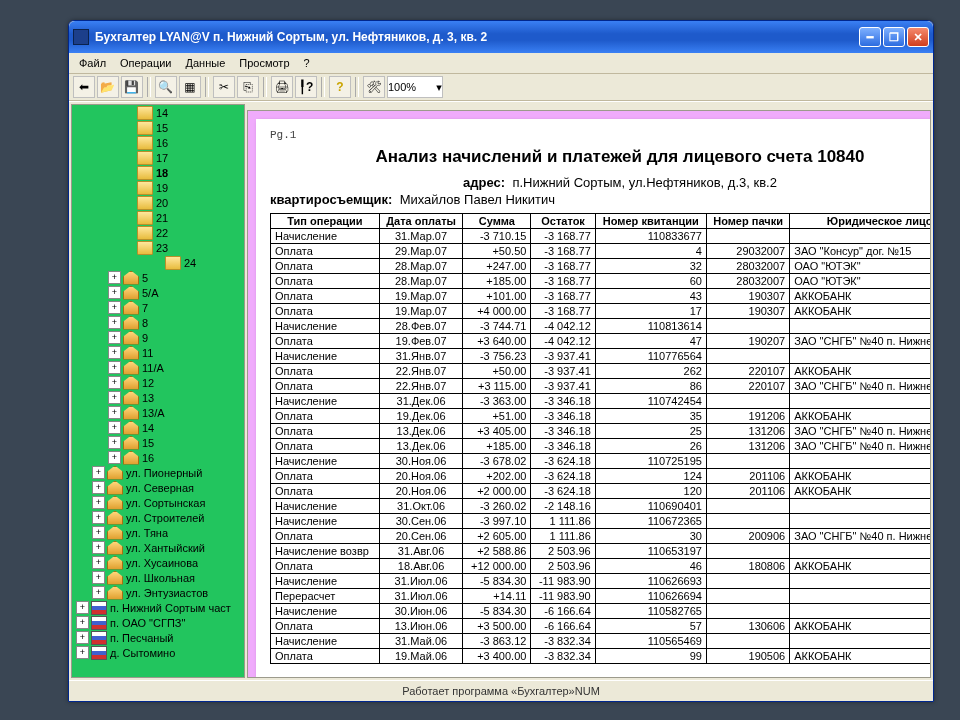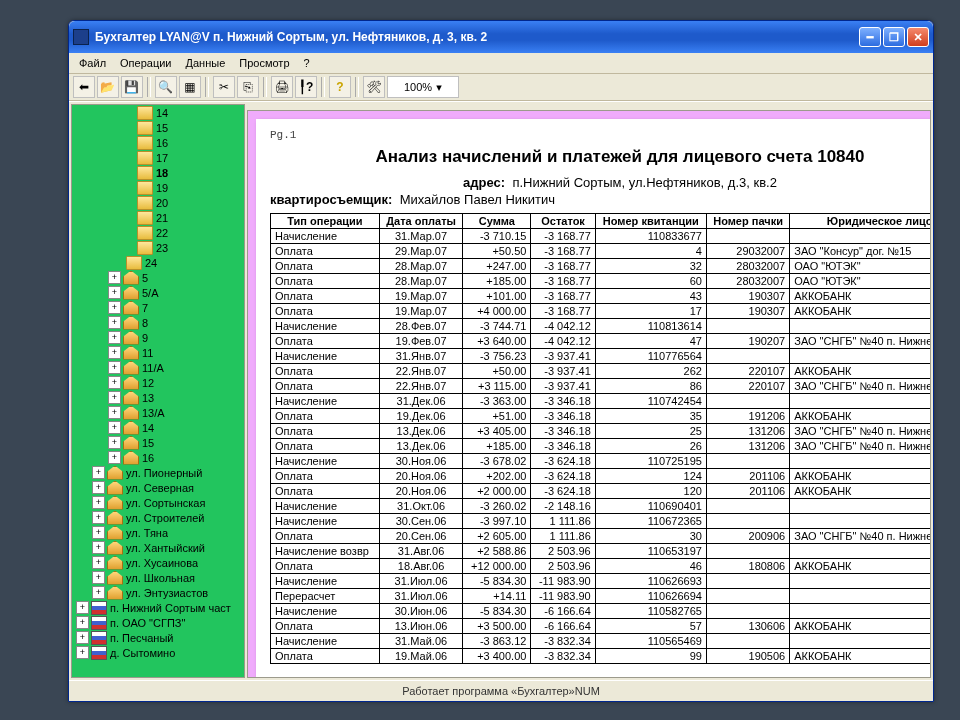--- a/index.html
+++ b/index.html
@@ -12,21 +12,21 @@
   .winbtns{display:flex;gap:2px}
   .winbtn{width:20px;height:18px;border-radius:3px;border:1px solid #fff;background:linear-gradient(#7eb0ff,#2c6ce0);display:flex;align-items:center;justify-content:center;color:#fff;font-weight:bold;font-size:11px}
   .winbtn.close{background:linear-gradient(#f58a6e,#d03e1d)}
   
   .menubar{height:20px;background:#ece9d8;border-bottom:1px solid #c0b89e;display:flex;align-items:center;padding:0 4px;gap:2px}
   .menubar span{padding:2px 6px;cursor:default}
   
   .toolbar{height:26px;background:#ece9d8;border-bottom:1px solid #c0b89e;display:flex;align-items:center;padding:0 4px;gap:2px}
   .tbtn{width:20px;height:20px;border:1px solid #bfbfbf;background:#f4f1e6;display:flex;align-items:center;justify-content:center;font-size:12px}
   .tsep{width:2px;height:20px;border-left:1px solid #aaa;border-right:1px solid #fff;margin:0 2px}
-  .zoom{display:flex;align-items:center;height:20px;border:1px solid #bfbfbf;background:#fff;padding:0 16px;gap:4px}
+  .zoom{display:flex;align-items:center;height:20px;border:1px solid #bfbfbf;background:#fff;padding:0 0;gap:20px}
   
   .body{flex:1;display:flex;border-top:1px solid #fff;overflow:hidden}
   .tree{width:172px;background:#22c55e;border:1px solid #9c9a8c;margin:2px;overflow:auto;font-size:11px}
   .tnode{display:flex;align-items:center;height:15px;white-space:nowrap}
   .tnode .exp{width:11px;height:11px;border:1px solid #888;background:#fff;display:inline-flex;align-items:center;justify-content:center;font-size:9px;line-height:9px;margin-right:2px}
   .tnode .noexp{width:13px;display:inline-block}
   .ico{width:14px;height:12px;display:inline-block;margin-right:3px;flex-shrink:0}
   .ico.folder{background:linear-gradient(#ffe79c,#e8bc3e);border:1px solid #b8902a;border-radius:1px}
   .ico.house{background:linear-gradient(#ffd57a,#e0a030);border:1px solid #a66f12;clip-path:polygon(50% 0,100% 45%,100% 100%,0 100%,0 45%)}
   .ico.flag{background:linear-gradient(#fff 33%,#4060d0 33% 66%,#d03030 66%);border:1px solid #555}
@@ -144,21 +144,21 @@
           <div class="tnode" style="padding-left: 52px;">
             <span class="noexp"></span>
             <span class="ico folder"></span>
             <span class="lbl">22</span>
           </div>
           <div class="tnode" style="padding-left: 52px;">
             <span class="noexp"></span>
             <span class="ico folder"></span>
             <span class="lbl">23</span>
           </div>
-          <div class="tnode" style="padding-left: 41px;">
+          <div class="tnode" style="padding-left: 80px;">
             <span class="noexp"></span>
             <span class="ico folder"></span>
             <span class="lbl">24</span>
           </div>
           <div class="tnode" style="padding-left: 36px;">
             <span class="exp">+</span>
             <span class="ico house"></span>
             <span class="lbl">5</span>
           </div>
           <div class="tnode" style="padding-left: 36px;">

